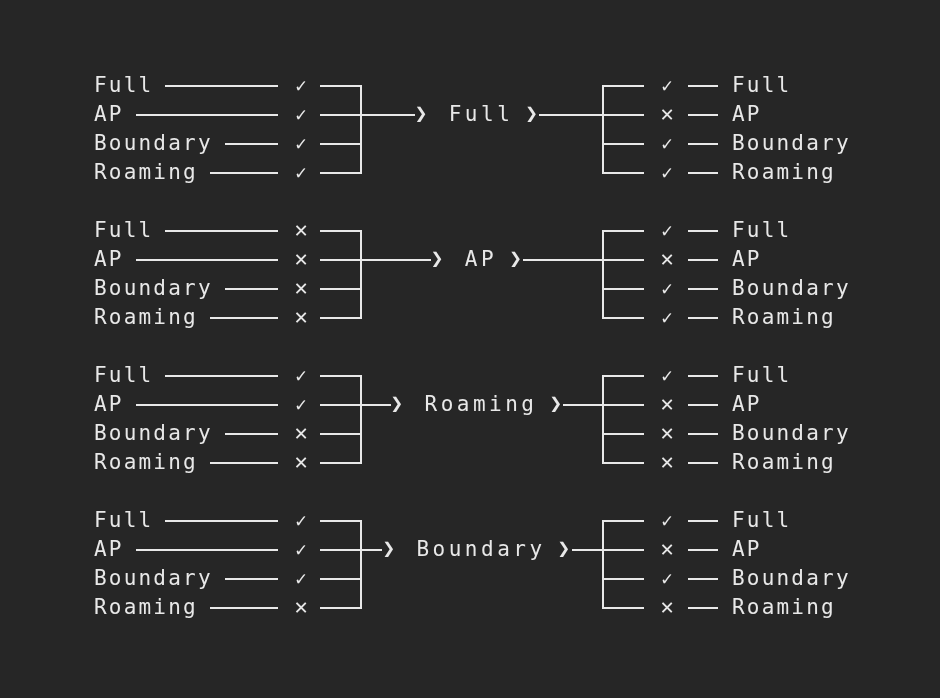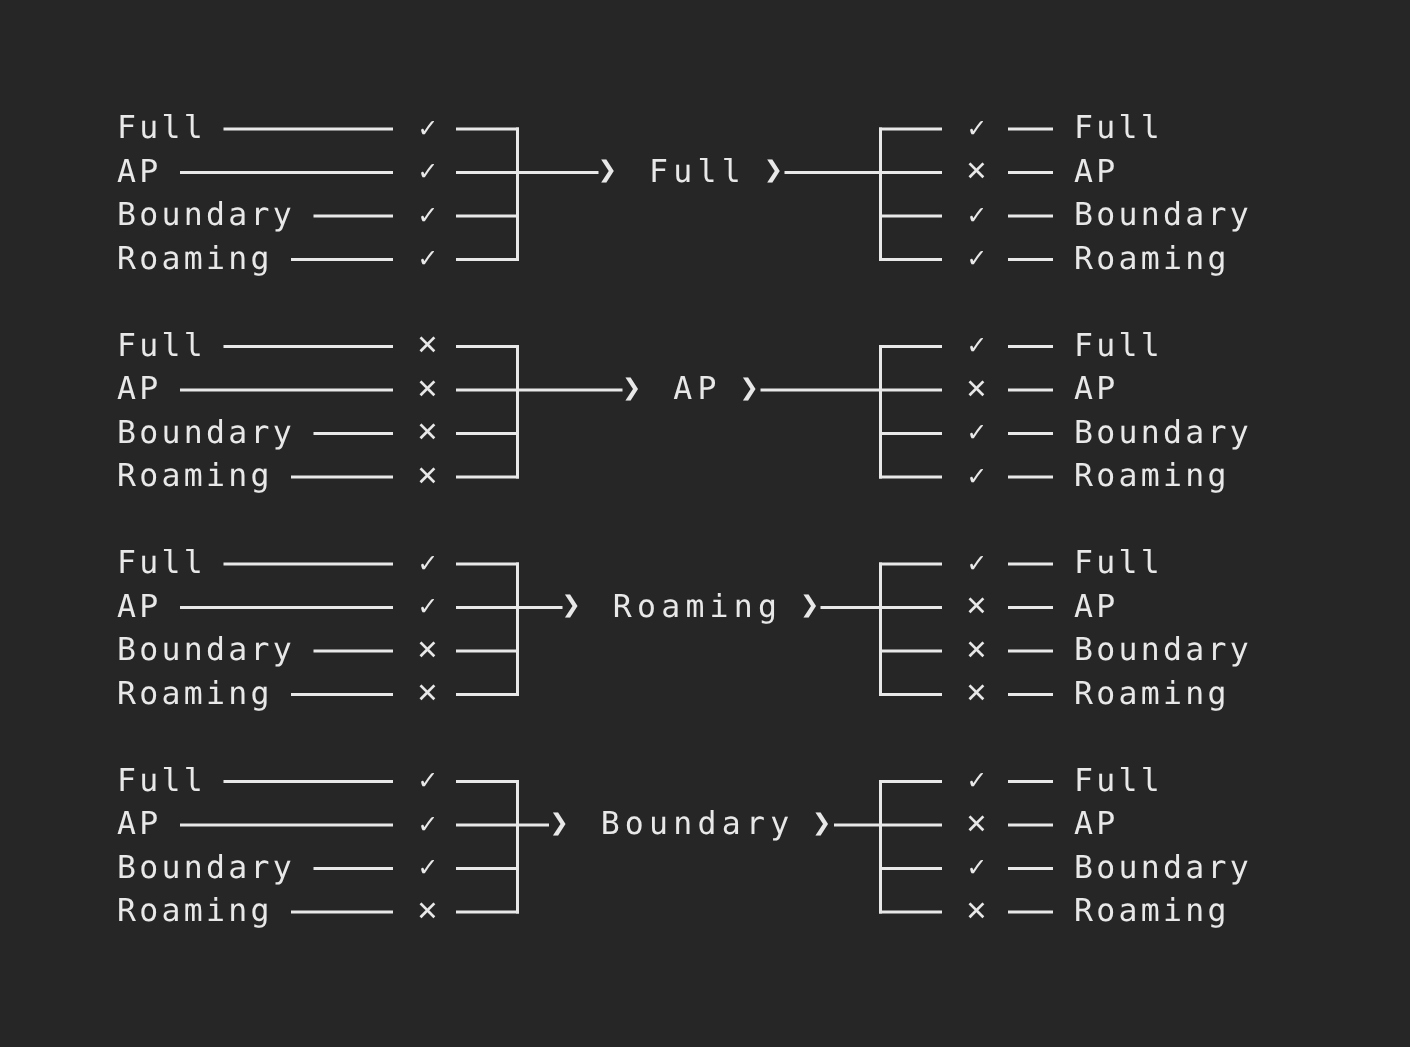--- a/index.html
+++ b/index.html
@@ -16,21 +16,21 @@
   }
 
   #diagram {
     position: relative;
     width: 940px;
     height: 698px;
   }
 
   .group {
     position: absolute;
-    left: 0;
+    left: 16px;
     width: 868px;
     height: 145px;
   }
 
   
   .hline {
     position: absolute;
     height: 2px;
     background: #e8e8e8;
   }

